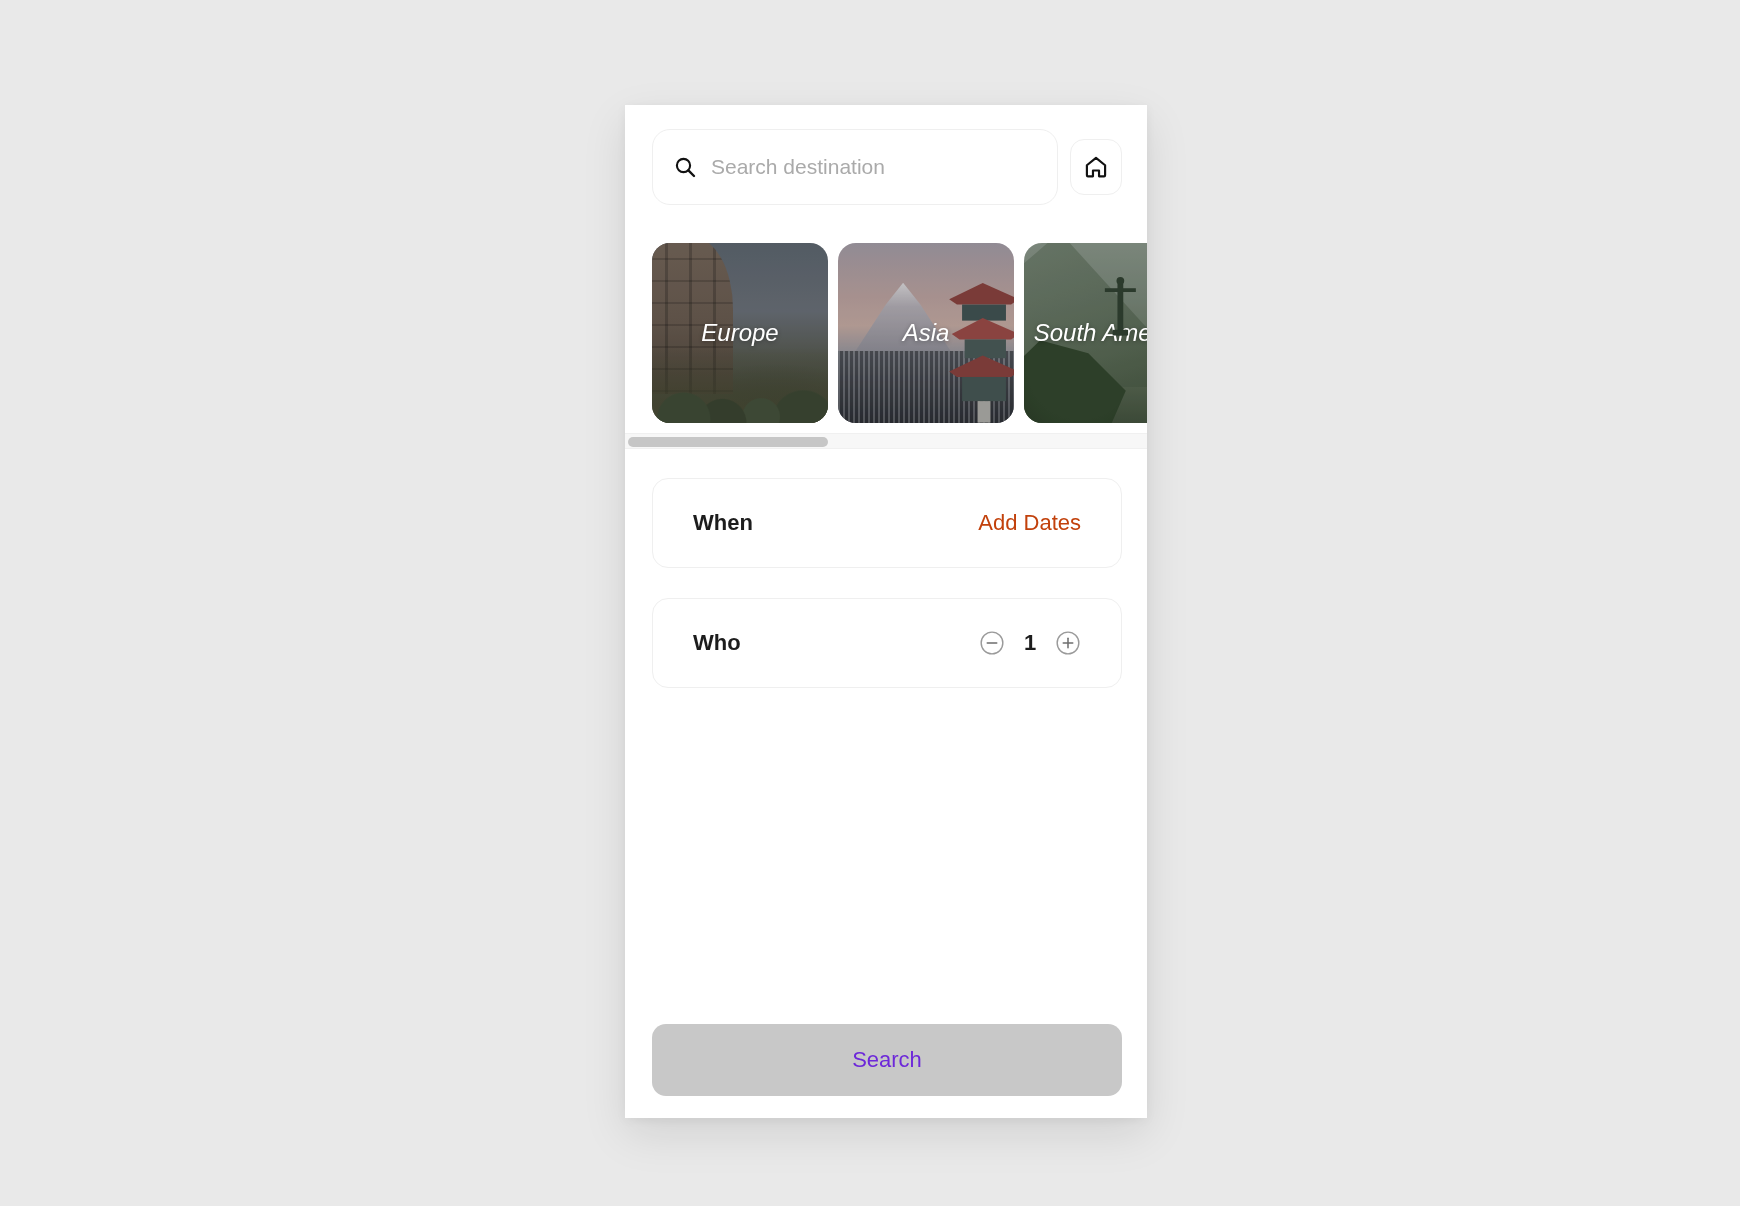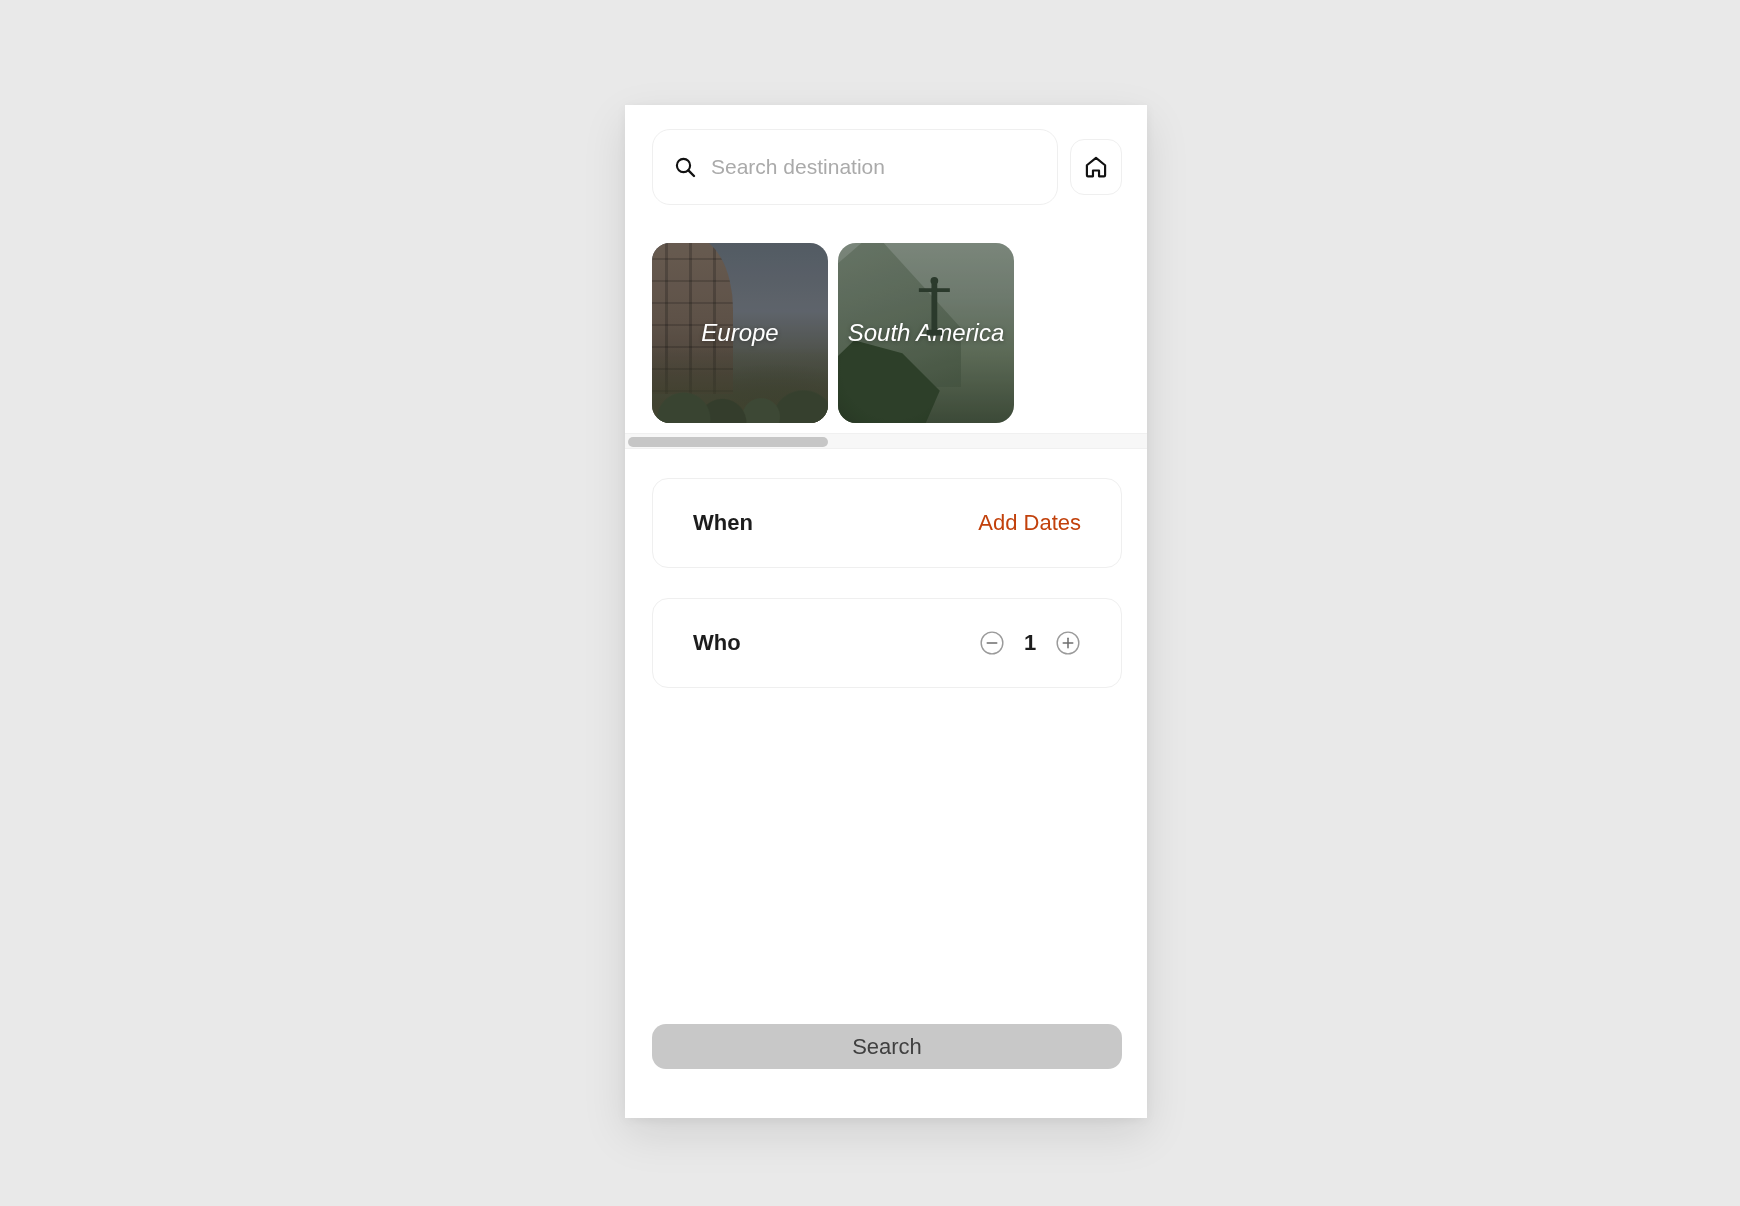--- a/index.html
+++ b/index.html
@@ -266,25 +266,25 @@
     min-width: 14px;
     text-align: center;
   }
 
   
   .search-button {
     position: absolute;
     left: 27px;
     top: 919px;
     width: 470px;
-    height: 45px;
+    height: 72px;
     border: none;
     border-radius: 14px;
     background: #c8c8c8;
-    color: #404040;
+    color: #6d28d9;
     font-family: "Liberation Sans", sans-serif;
     font-size: 22px;
     cursor: default;
   }
 </style>
 </head>
 <body>
 
 <div class="phone-frame">
 
@@ -305,20 +305,35 @@
 
   <div class="carousel-wrap">
     <div class="carousel">
 
       <div class="dest-card">
         <div class="photo photo-europe"></div>
         <div class="shade"></div>
         <div class="dest-label">Europe</div>
       </div>
 
+      <div class="dest-card">
+        <div class="photo photo-asia">
+          <svg class="pagoda" viewBox="0 0 60 110" preserveAspectRatio="none">
+            <path d="M4 18 L30 6 L58 18 L52 22 L10 22 Z" fill="#7a3b38"></path>
+            <rect x="14" y="22" width="34" height="12" fill="#3a4a4a"></rect>
+            <path d="M6 44 L30 32 L58 44 L52 48 L12 48 Z" fill="#8a4340"></path>
+            <rect x="16" y="48" width="32" height="14" fill="#42514f"></rect>
+            <path d="M4 72 L30 60 L58 72 L52 76 L10 76 Z" fill="#7a3b38"></path>
+            <rect x="14" y="76" width="34" height="18" fill="#3f4e4c"></rect>
+            <rect x="26" y="94" width="10" height="16" fill="#9a9a96"></rect>
+          </svg>
+        </div>
+        <div class="shade"></div>
+        <div class="dest-label">Asia</div>
+      </div>
 
       <div class="dest-card">
         <div class="photo photo-samerica">
           <svg class="statue" viewBox="0 0 40 80" preserveAspectRatio="none">
             <rect x="4" y="14" width="32" height="4" fill="#2b3a2c"></rect>
             <rect x="17" y="8" width="6" height="56" fill="#2b3a2c"></rect>
             <circle cx="20" cy="6" r="4" fill="#2b3a2c"></circle>
             <rect x="12" y="58" width="16" height="6" fill="#2b3a2c"></rect>
           </svg>
         </div>

